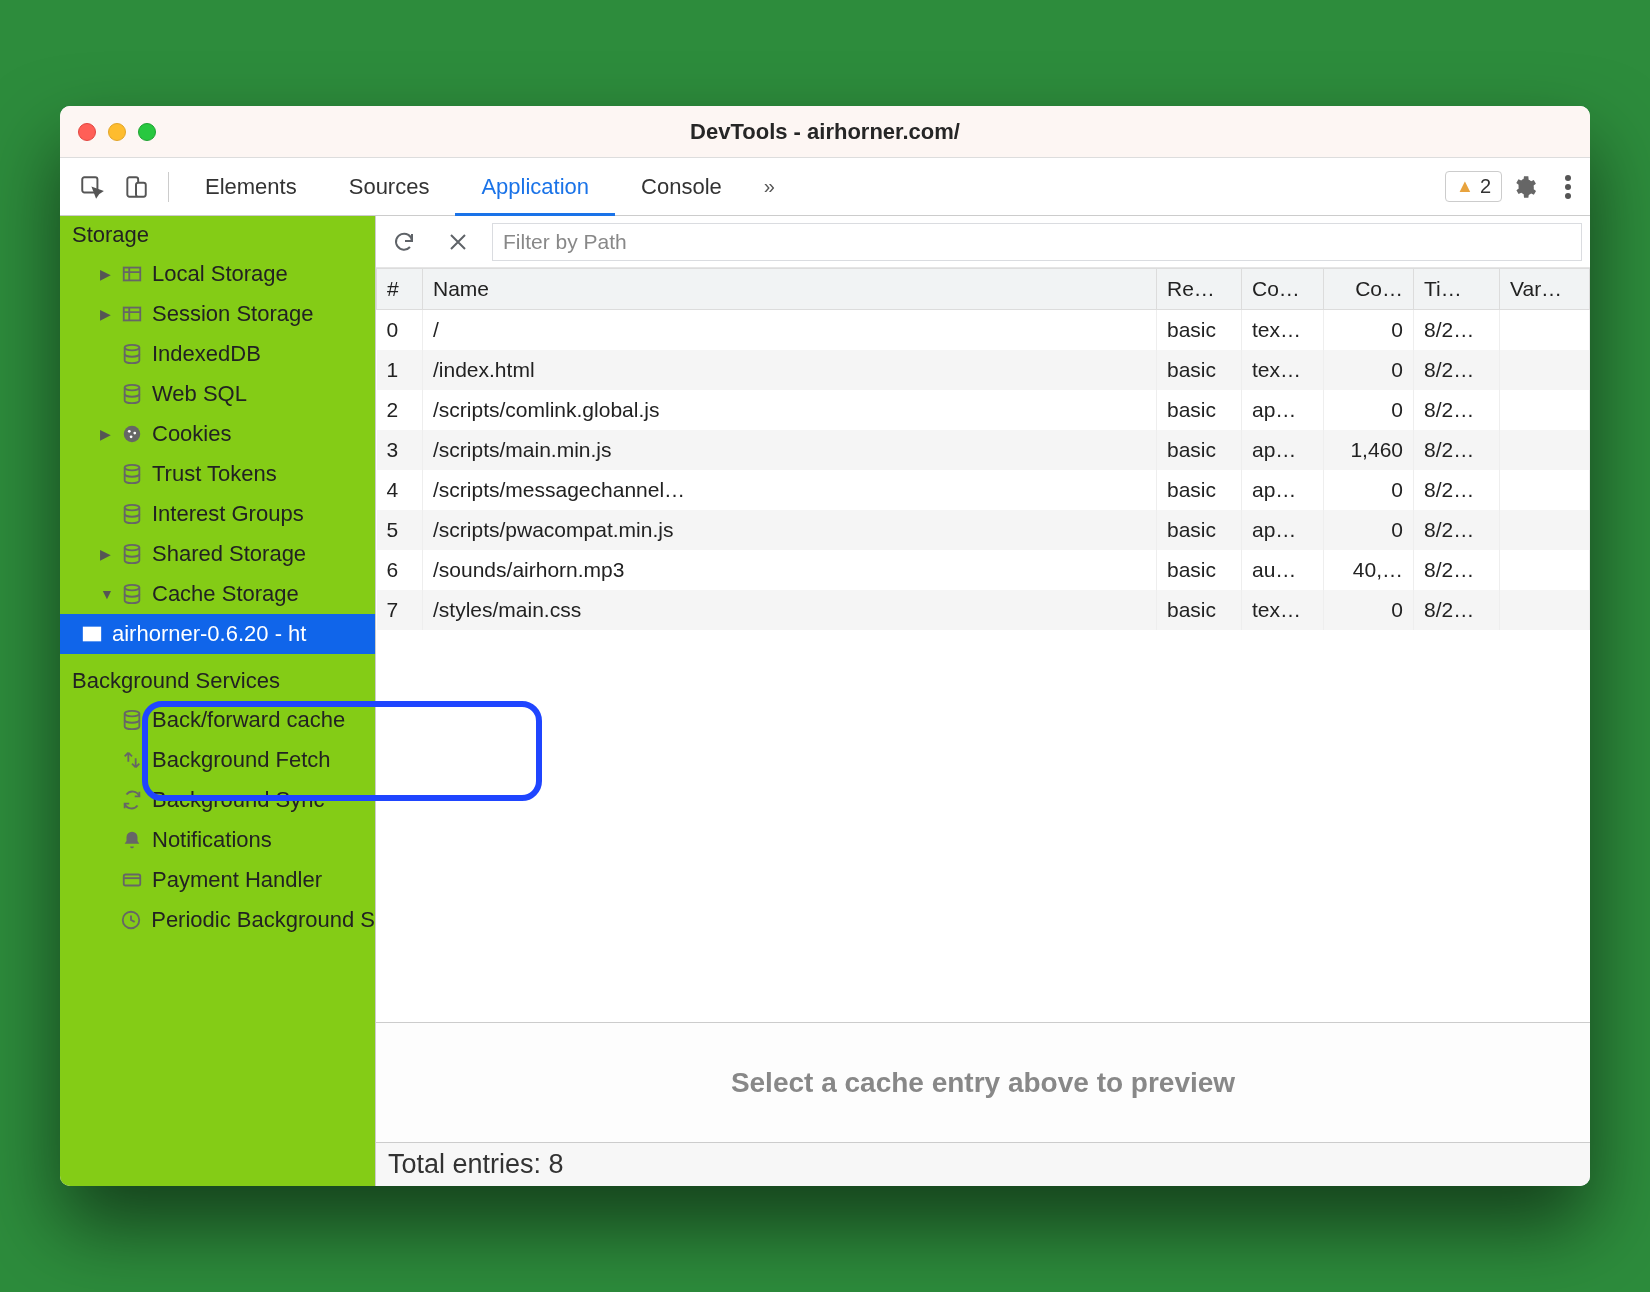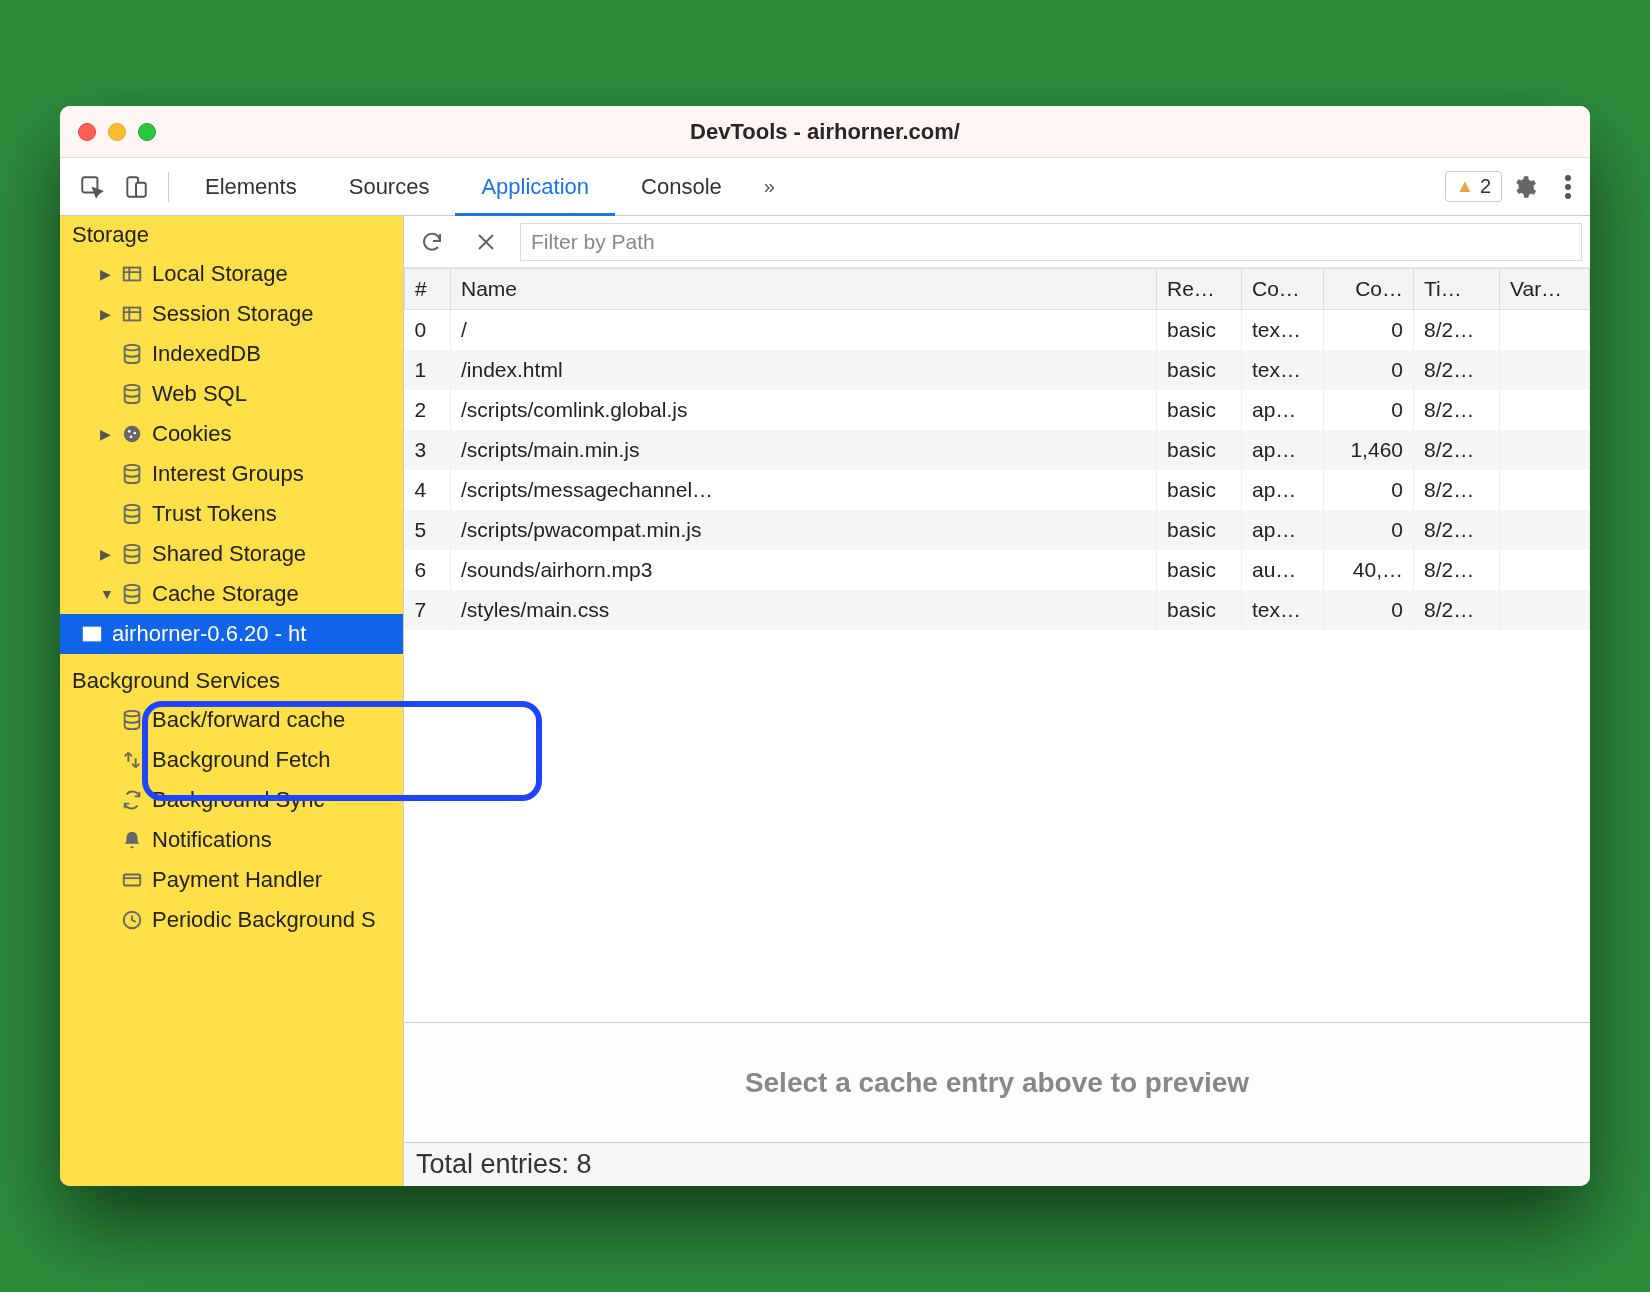--- a/index.html
+++ b/index.html
@@ -70,22 +70,22 @@
   .warn-tri{color:#e8a33d;font-size:18px;}
   .gear, .dots3 {
     width:44px; height:44px; display:flex;align-items:center;justify-content:center;
     color:#555; cursor:pointer;
   }
   .gear svg{width:26px;height:26px;fill:#666;}
   .dots3 svg{width:6px;height:26px;}
   
   .split { flex:1; display:flex; overflow:hidden;}
   .sidebar {
-    width: 344px; border-right:1px solid #ccc; overflow:hidden;
-    font-size:22px; color:#222; background:#fde047;
+    width: 316px; border-right:1px solid #ccc; overflow:hidden;
+    font-size:22px; color:#222; background:#84cc16;
     display:flex; flex-direction:column;
   }
   .sb-section { padding:6px 12px 4px 12px; font-size:22px; color:#222; }
   .tree { padding:2px 0 8px 0;}
   .tree-item {
     display:flex; align-items:center; height:40px; padding-left:18px; cursor:pointer;
     white-space:nowrap; overflow:hidden;
   }
   .tree-item .caret{width:18px; font-size:14px; color:#555; display:inline-block;}
   .tree-item .icon{width:28px; display:flex; align-items:center; justify-content:center;}
@@ -252,32 +252,32 @@
           </div>
           <div class="tree-item tree-child">
             <span class="caret"></span>
             <span class="icon">
               <svg viewBox="0 0 24 24">
                 <ellipse cx="12" cy="5" rx="8" ry="3" fill="none" stroke="#666" stroke-width="2"></ellipse>
                 <path d="M4 5v7c0 1.7 3.6 3 8 3s8-1.3 8-3V5" fill="none" stroke="#666" stroke-width="2"></path>
                 <path d="M4 12v7c0 1.7 3.6 3 8 3s8-1.3 8-3v-7" fill="none" stroke="#666" stroke-width="2"></path>
               </svg>
             </span>
+            <span class="lbl">Trust Tokens</span>
+          </div>
+          <div class="tree-item tree-child">
+            <span class="caret"></span>
+            <span class="icon">
+              <svg viewBox="0 0 24 24">
+                <ellipse cx="12" cy="5" rx="8" ry="3" fill="none" stroke="#666" stroke-width="2"></ellipse>
+                <path d="M4 5v7c0 1.7 3.6 3 8 3s8-1.3 8-3V5" fill="none" stroke="#666" stroke-width="2"></path>
+                <path d="M4 12v7c0 1.7 3.6 3 8 3s8-1.3 8-3v-7" fill="none" stroke="#666" stroke-width="2"></path>
+              </svg>
+            </span>
             <span class="lbl">Interest Groups</span>
-          </div>
-          <div class="tree-item tree-child">
-            <span class="caret"></span>
-            <span class="icon">
-              <svg viewBox="0 0 24 24">
-                <ellipse cx="12" cy="5" rx="8" ry="3" fill="none" stroke="#666" stroke-width="2"></ellipse>
-                <path d="M4 5v7c0 1.7 3.6 3 8 3s8-1.3 8-3V5" fill="none" stroke="#666" stroke-width="2"></path>
-                <path d="M4 12v7c0 1.7 3.6 3 8 3s8-1.3 8-3v-7" fill="none" stroke="#666" stroke-width="2"></path>
-              </svg>
-            </span>
-            <span class="lbl">Trust Tokens</span>
           </div>
           <div class="tree-item tree-child">
             <span class="caret">▶</span>
             <span class="icon">
               <svg viewBox="0 0 24 24">
                 <ellipse cx="12" cy="5" rx="8" ry="3" fill="none" stroke="#666" stroke-width="2"></ellipse>
                 <path d="M4 5v7c0 1.7 3.6 3 8 3s8-1.3 8-3V5" fill="none" stroke="#666" stroke-width="2"></path>
                 <path d="M4 12v7c0 1.7 3.6 3 8 3s8-1.3 8-3v-7" fill="none" stroke="#666" stroke-width="2"></path>
               </svg>
             </span>

